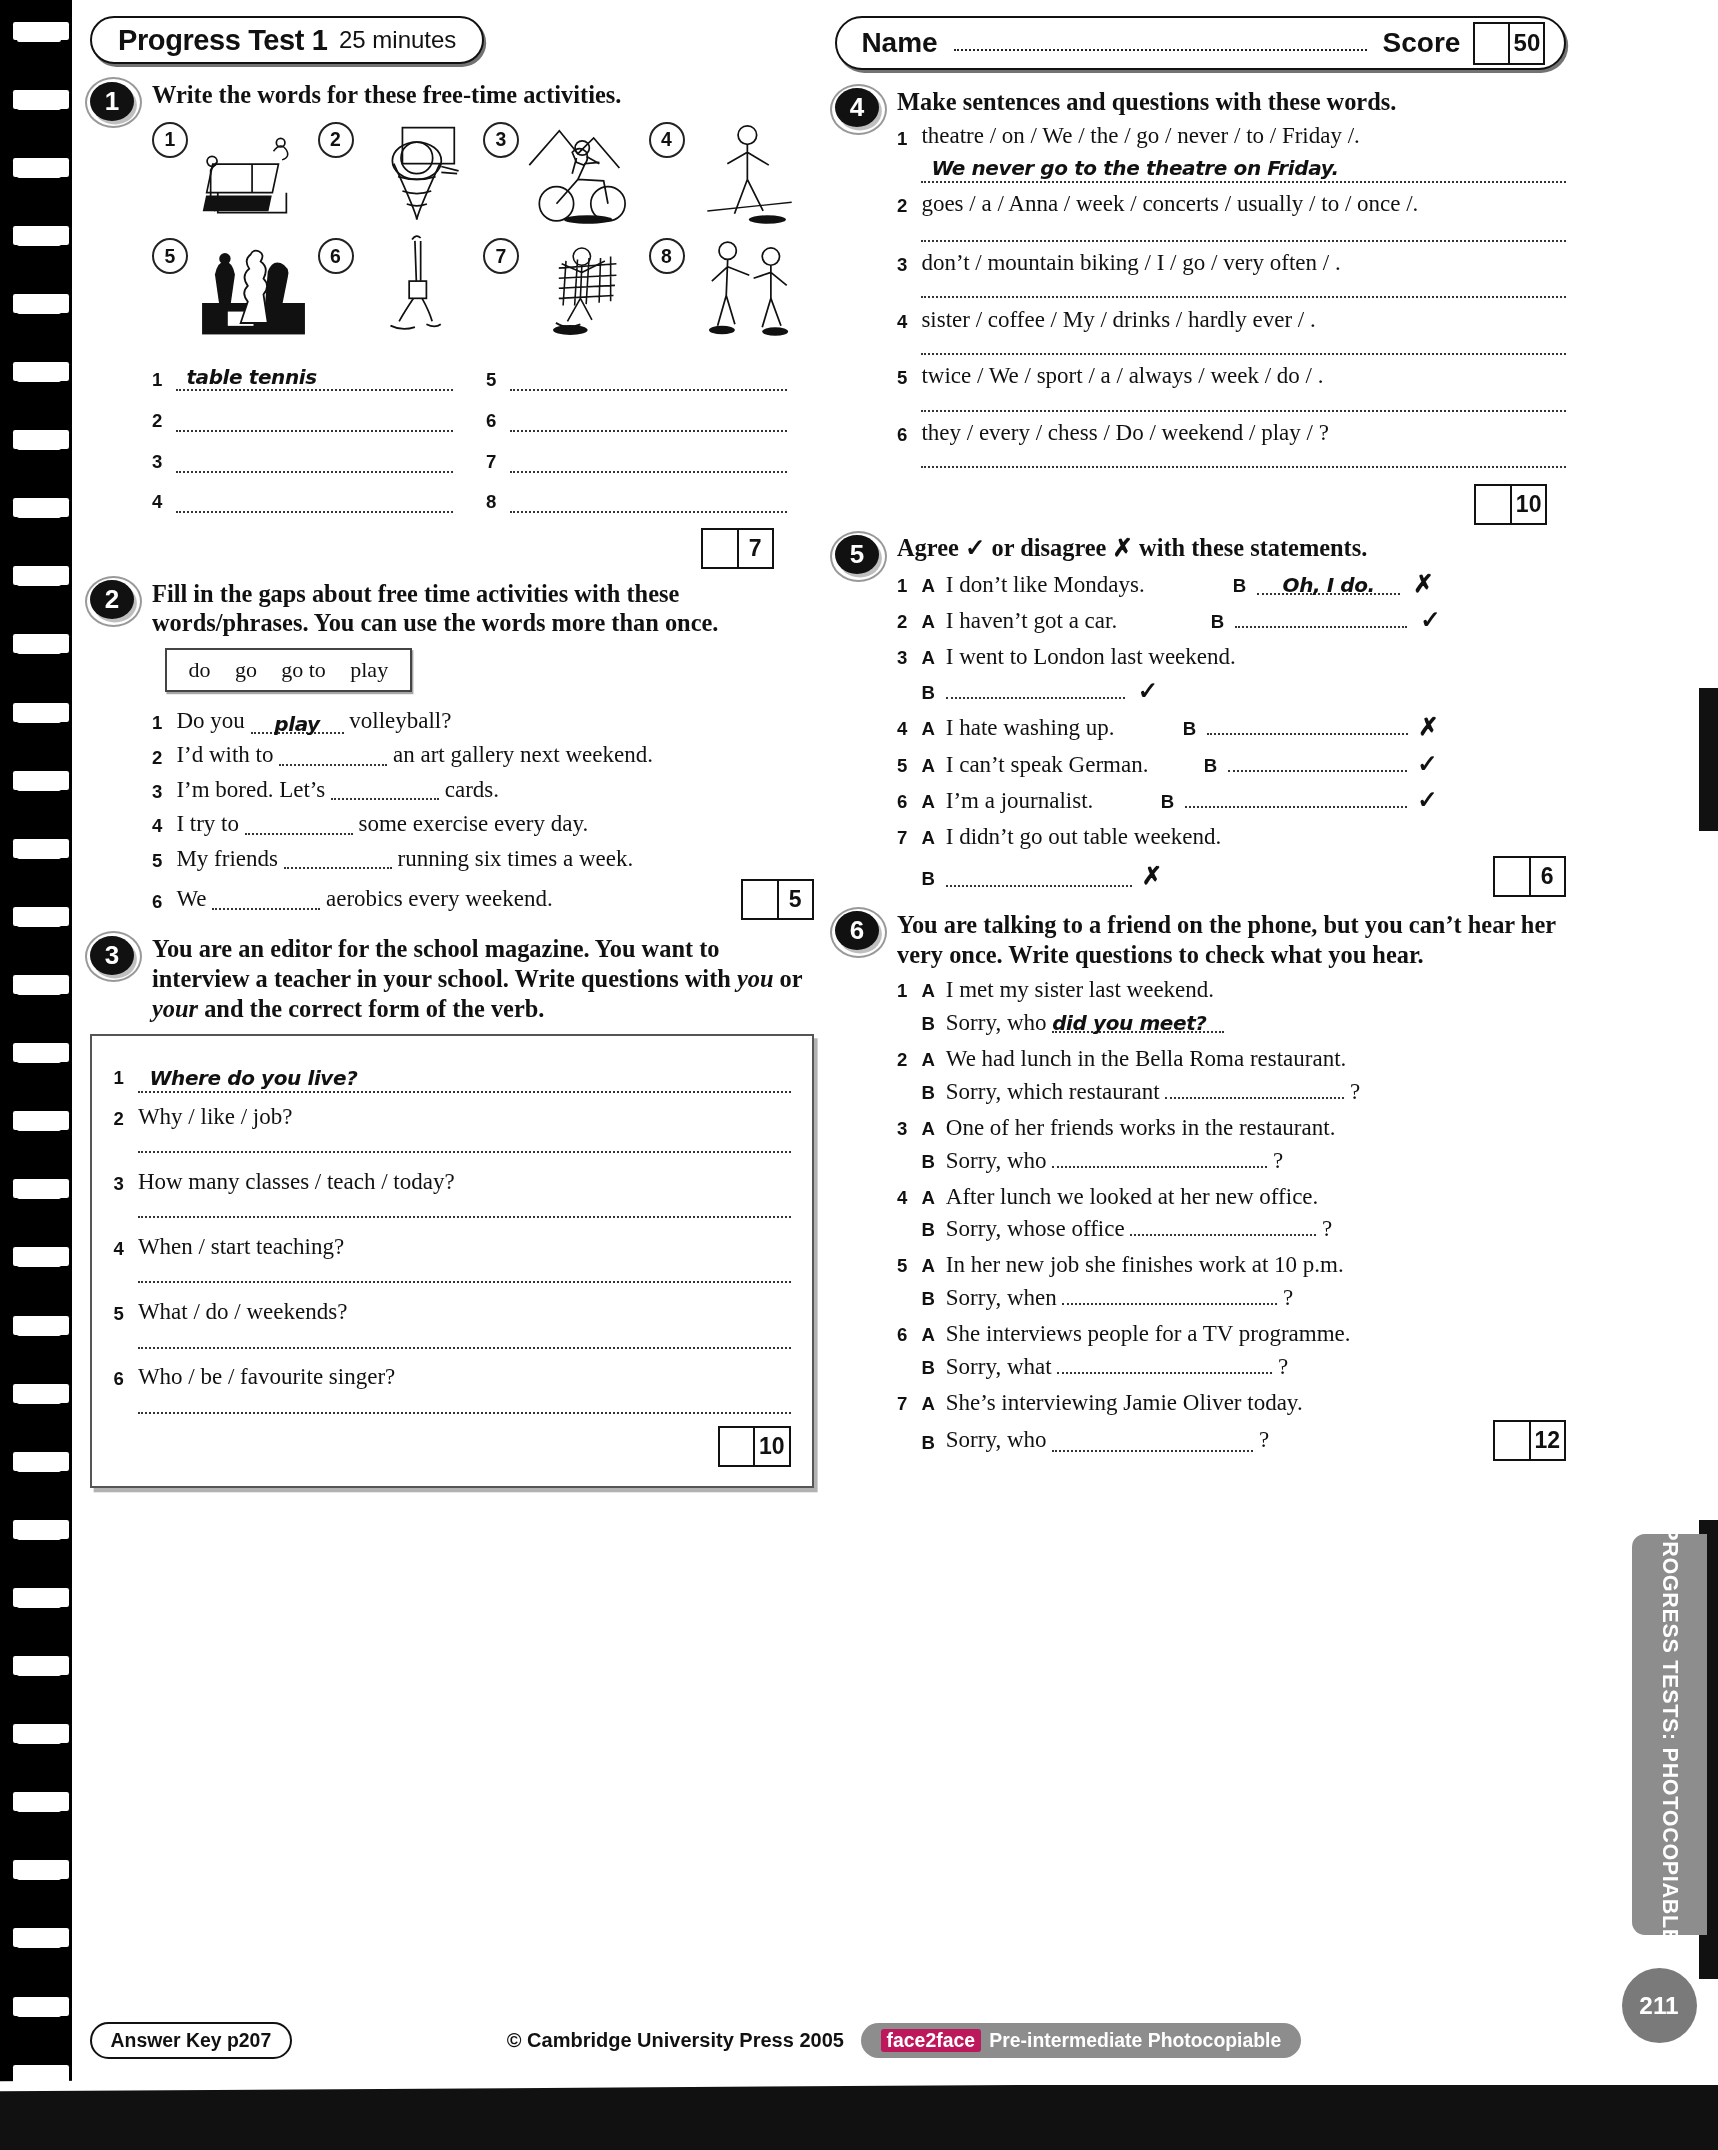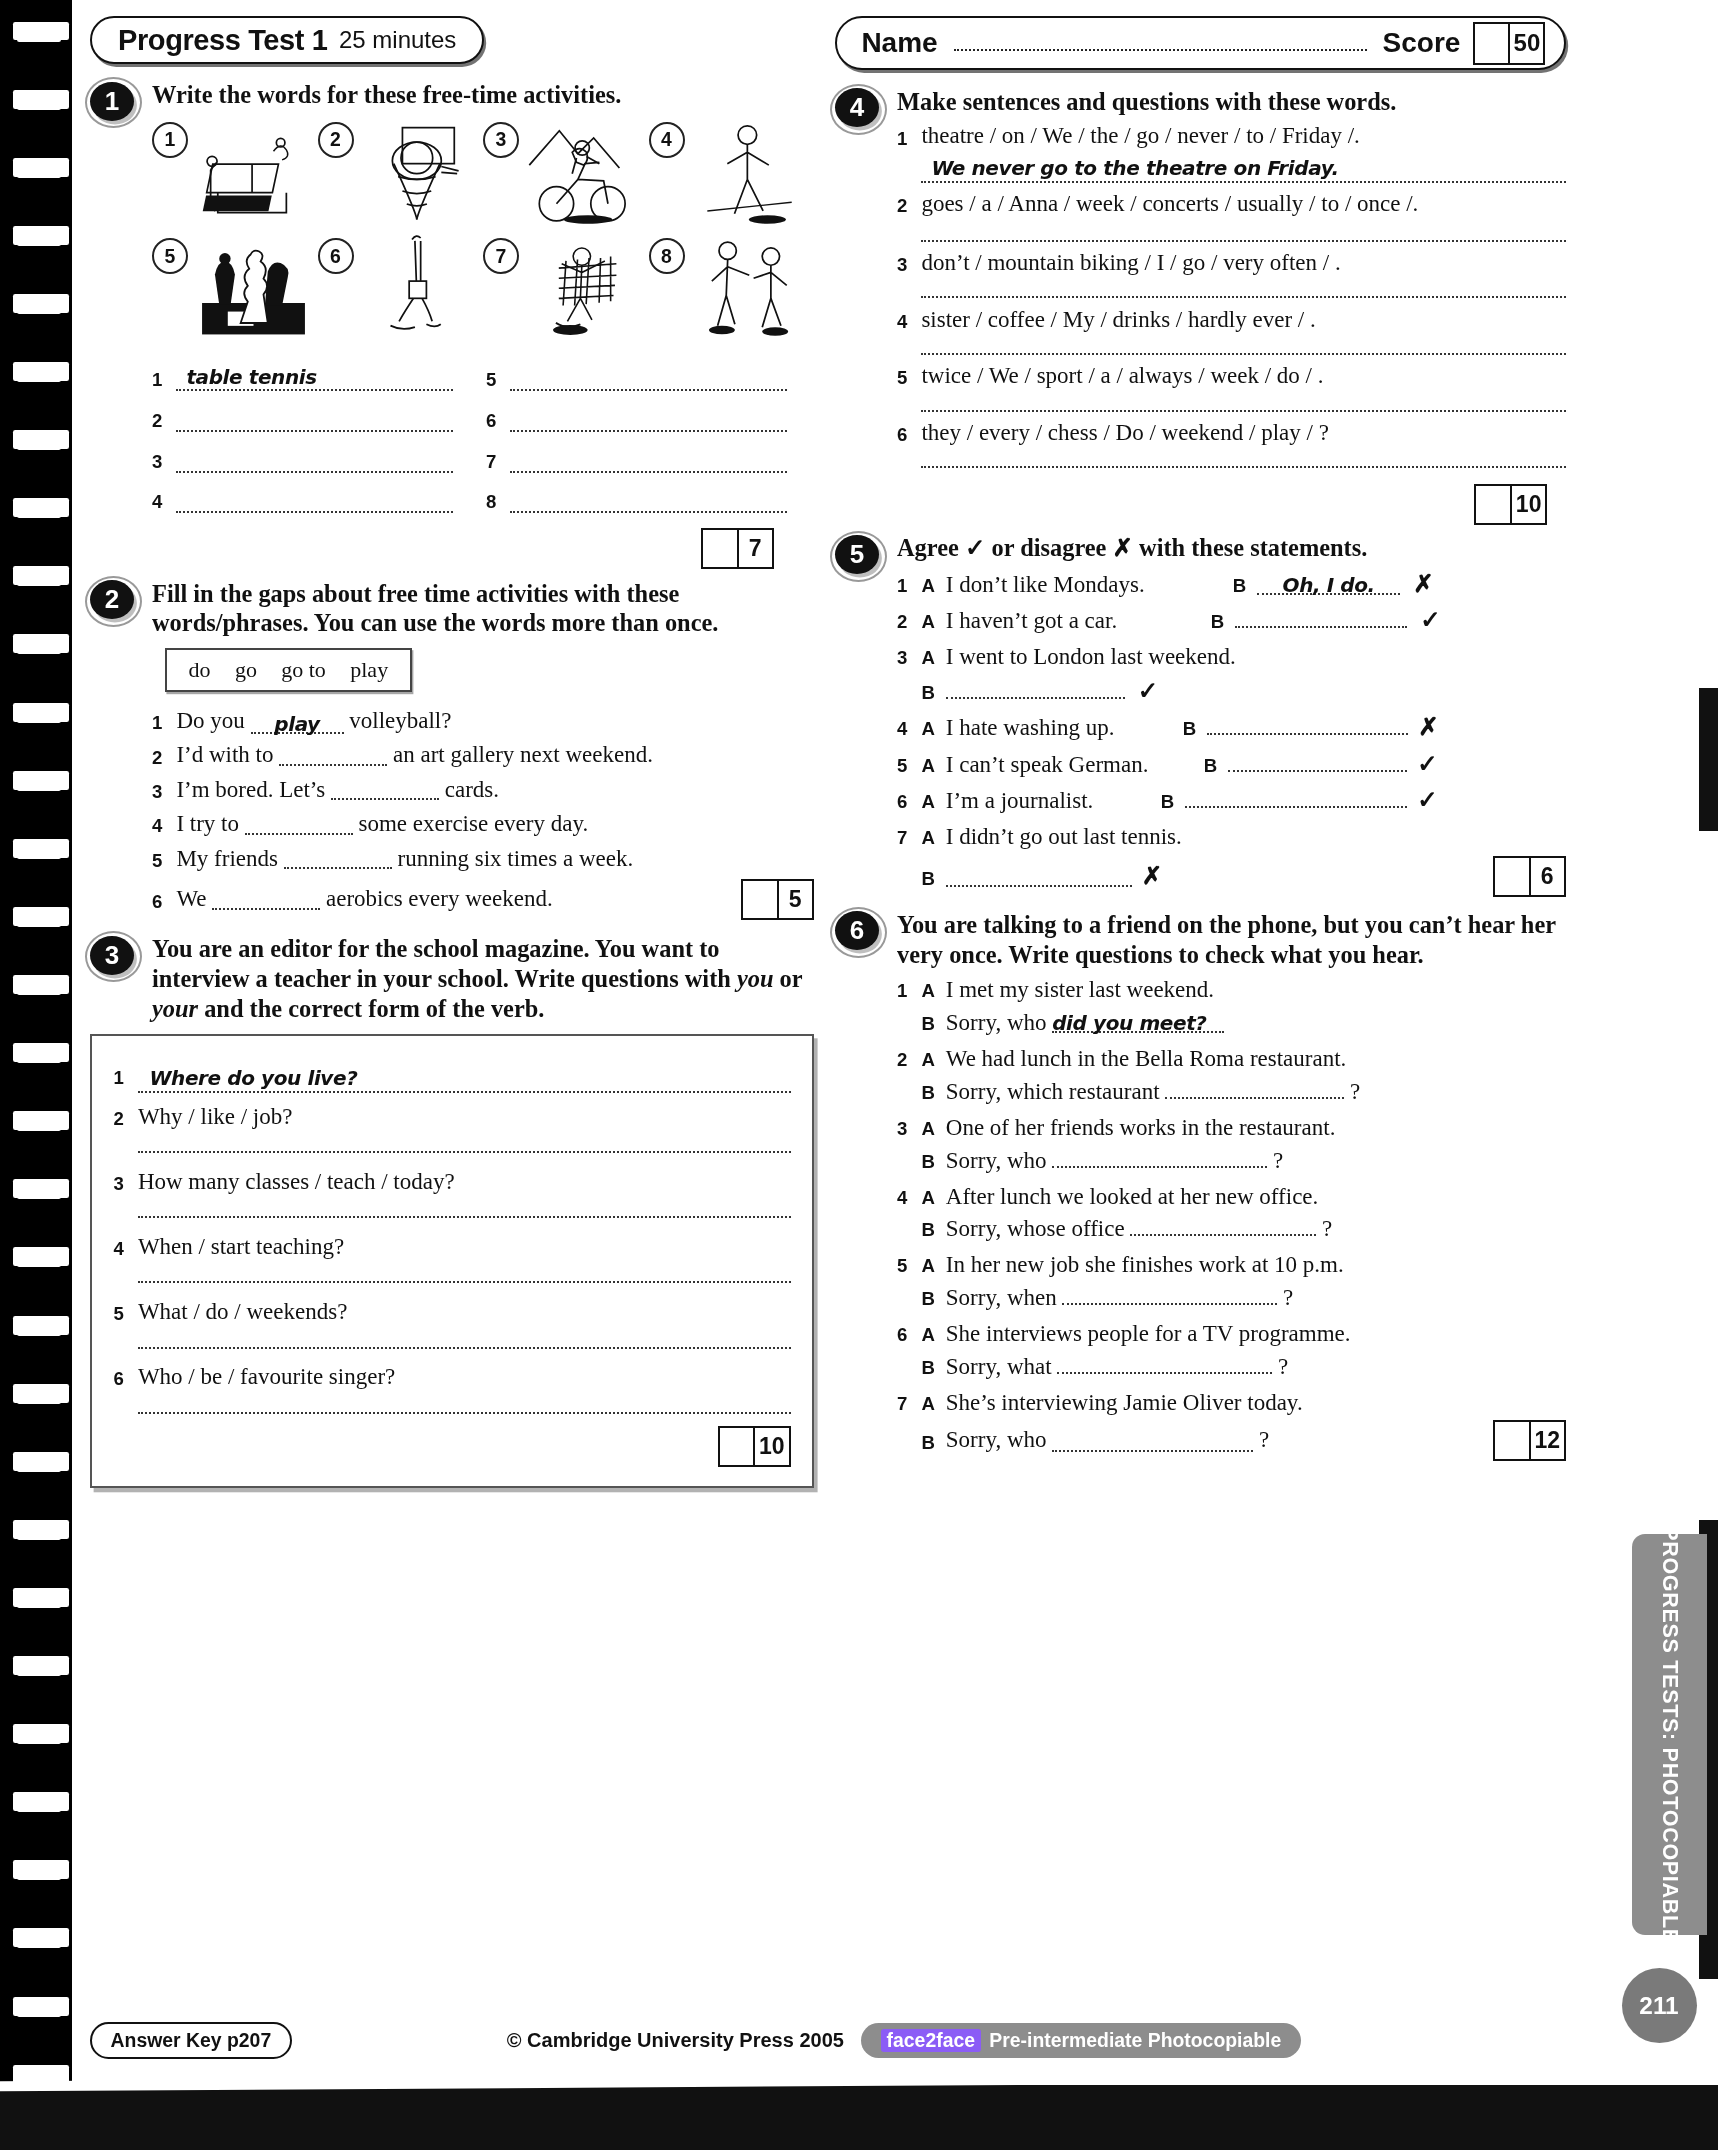--- a/index.html
+++ b/index.html
@@ -105,21 +105,21 @@
   .gl .ln{flex:1;border-bottom:2.2px dotted #333;height:24.4px;padding-left:10px;}
 
   
   .footer{position:absolute;left:90px;bottom:92px;width:1470px;display:flex;align-items:center;}
   .akey{border:2.2px solid #111;border-radius:29px;padding:5px 18.6px;
     font-family:"Liberation Sans",sans-serif;font-weight:bold;font-size:19.4px;background:#fff;}
   .copy{font-family:"Liberation Sans",sans-serif;font-weight:bold;font-size:20px;margin-left:215px;}
   .f2f{margin-left:17px;background:#8d8d8d;color:#fff;border-radius:29px;
     padding:5.7px 20px;font-family:"Liberation Sans",sans-serif;font-weight:bold;font-size:19.4px;
     display:flex;gap:8.6px;}
-  .f2f .b{background:#8b5cf6;padding:0 5.7px;border-radius:2.9px;}
+  .f2f .b{background:#be185d;padding:0 5.7px;border-radius:2.9px;}
 
   .bottomband{position:absolute;left:0;bottom:0;width:1718px;height:66px;background:#111;}
   .bottomband:before{content:"";position:absolute;left:0;top:-8.6px;width:1718px;height:10px;
     background:#fff;transform:skewY(-.35deg);}
 
   
   .sidetab{position:absolute;right:11.5px;top:1534px;width:75px;height:401px;
     background:#8d8d8d;border-radius:13px 0 0 13px;}
   .sidetab span{position:absolute;left:50%;top:50%;
     transform:translate(-50%,-50%) rotate(90deg);white-space:nowrap;
@@ -632,21 +632,21 @@
             <span class="blank hand" style="width:222px"></span>
             <span style="margin-left:10px;font-family:'Liberation Sans',sans-serif;font-weight:bold;font-size:24.4px">✓</span>
           </div>
         </div>
 
         <div class="qrow" style="align-items:baseline">
           <div class="qnum">7</div>
           <div class="qbody">
             <div style="display:flex;align-items:baseline">
               <span class="qnum" style="width:24.4px">A</span>
-              <span>I didn’t go out last tennis.</span>
+              <span>I didn’t go out table weekend.</span>
             </div>
             <div style="display:flex;align-items:center;margin-top:4.3px">
               <span class="qnum" style="width:24.4px">B</span>
               <span class="blank hand" style="width:186px"></span>
               <span style="margin-left:10px;font-family:'Liberation Sans',sans-serif;font-weight:bold;font-size:24.4px">✗</span>
               <span style="flex:1"></span>
               <span class="markbox">
                 <span class="cell"></span>
                 <span class="cell">6</span>
               </span>

